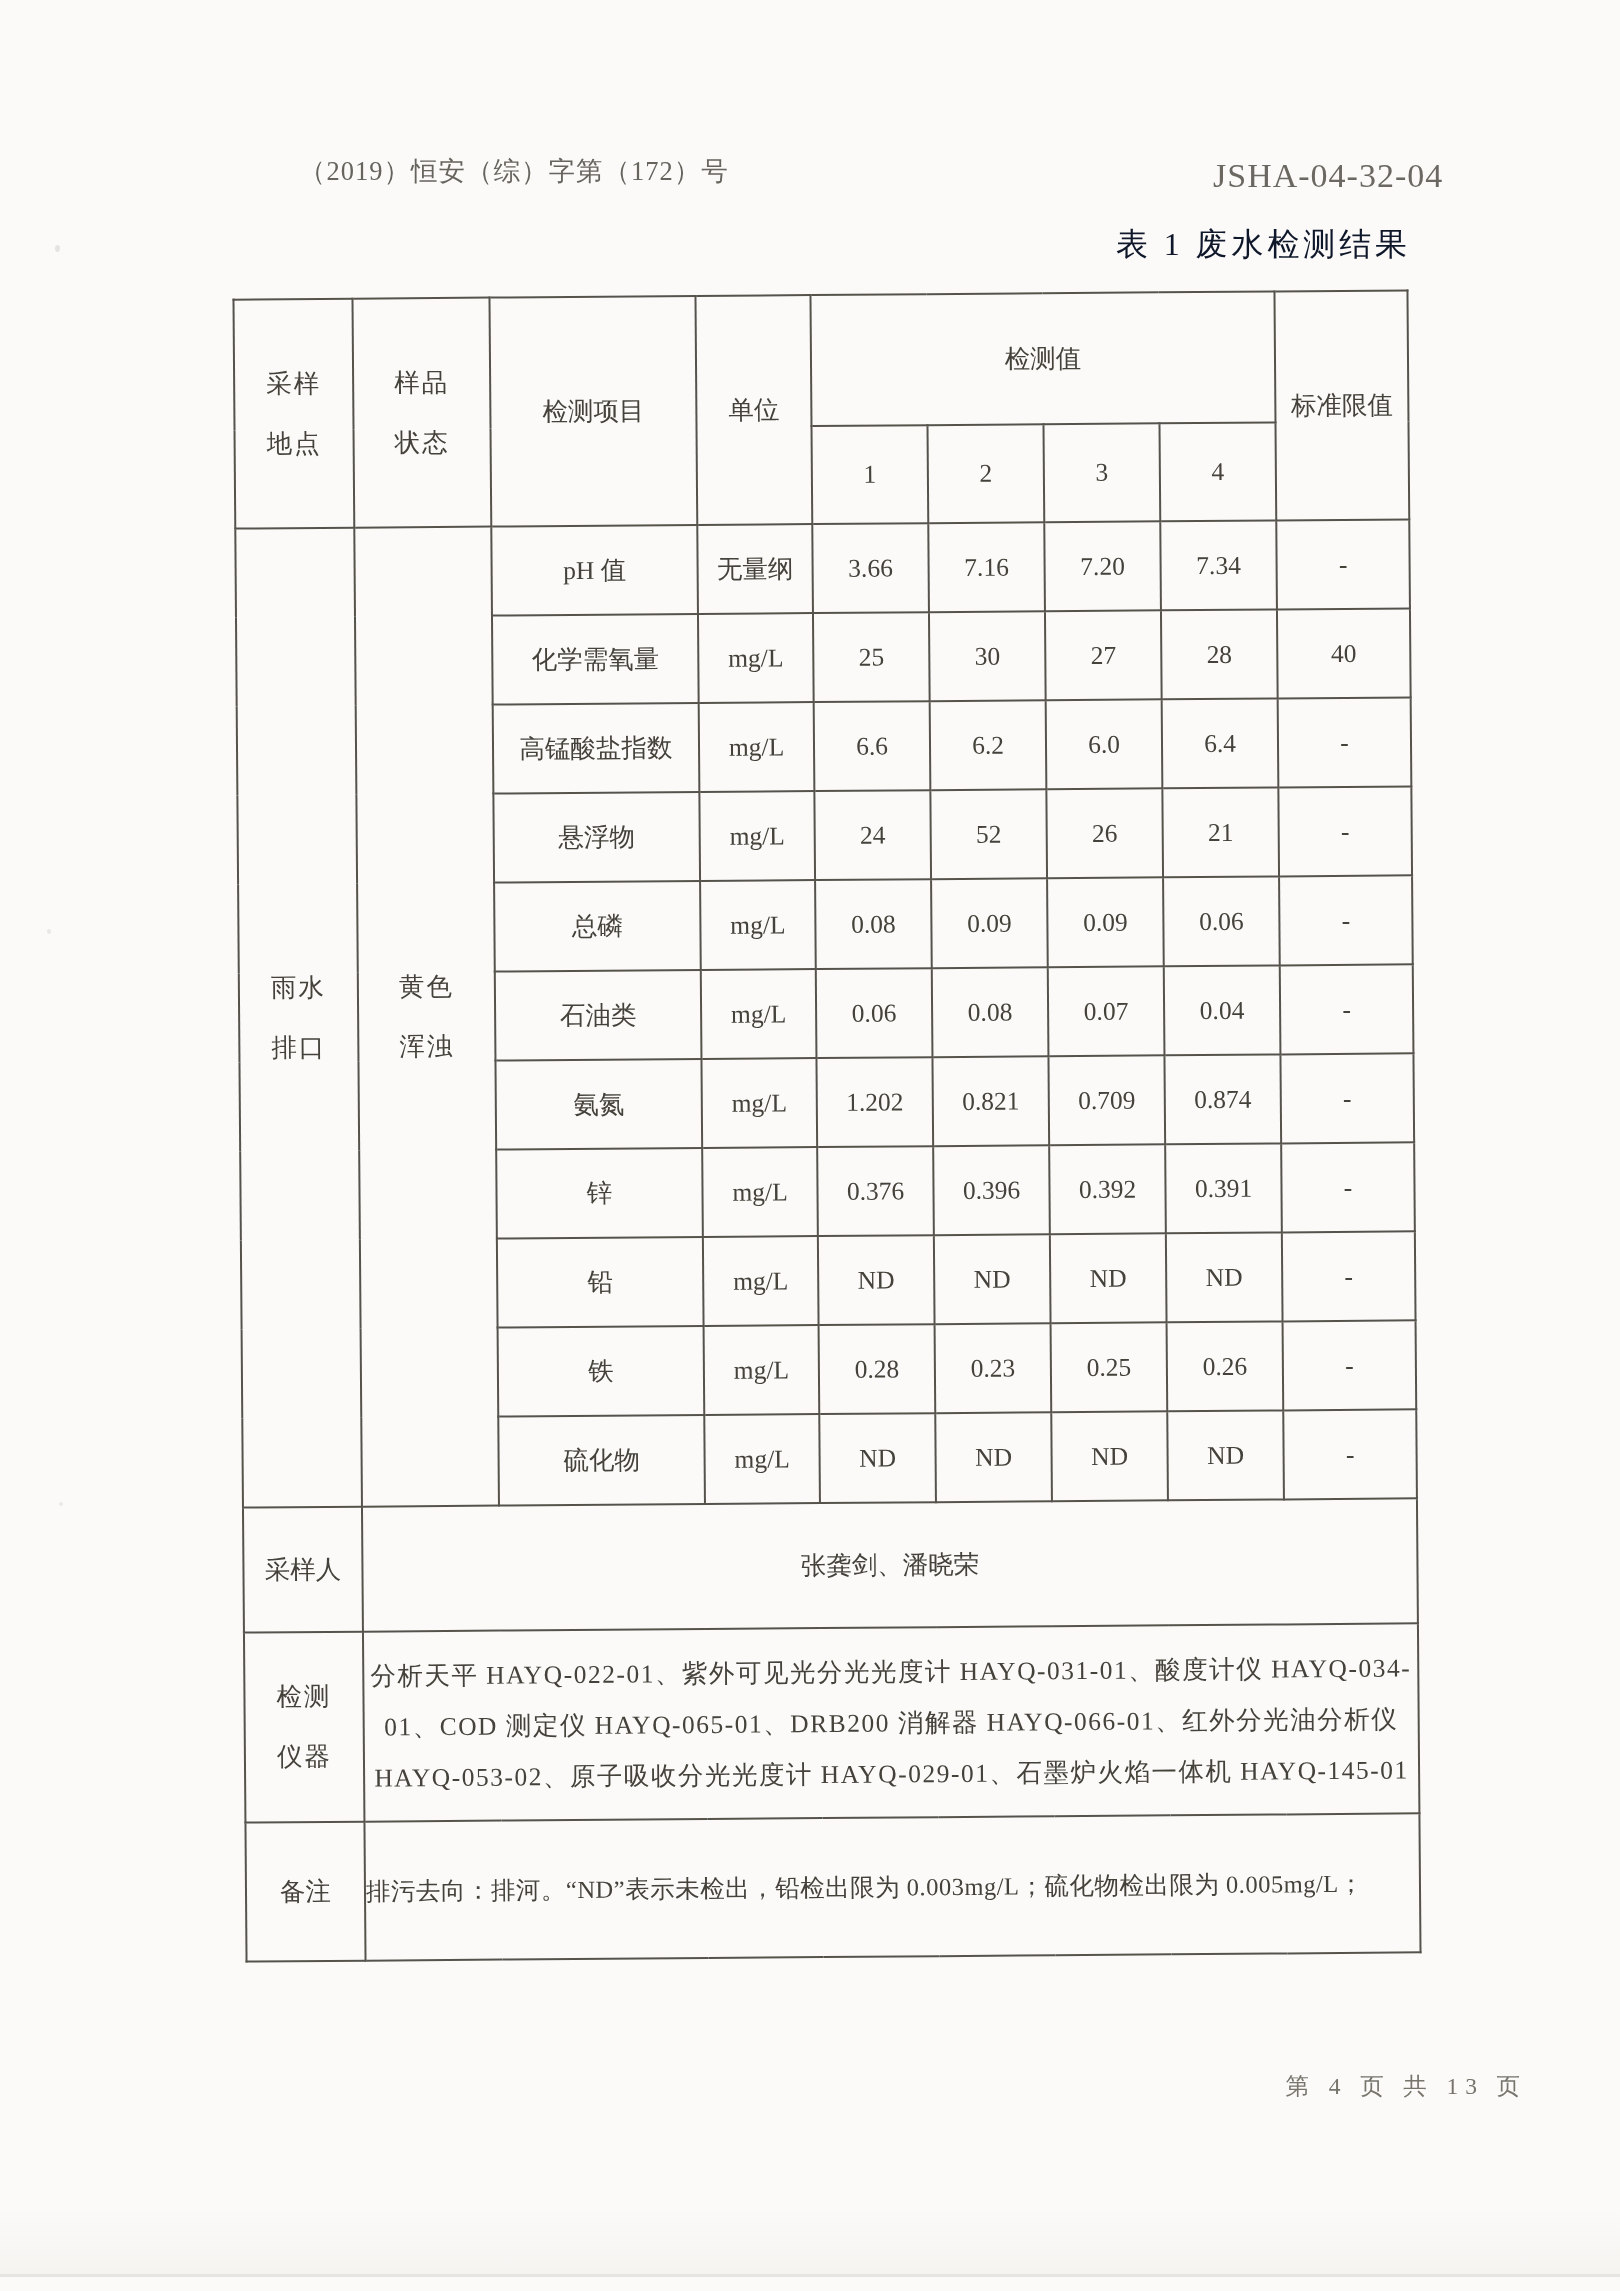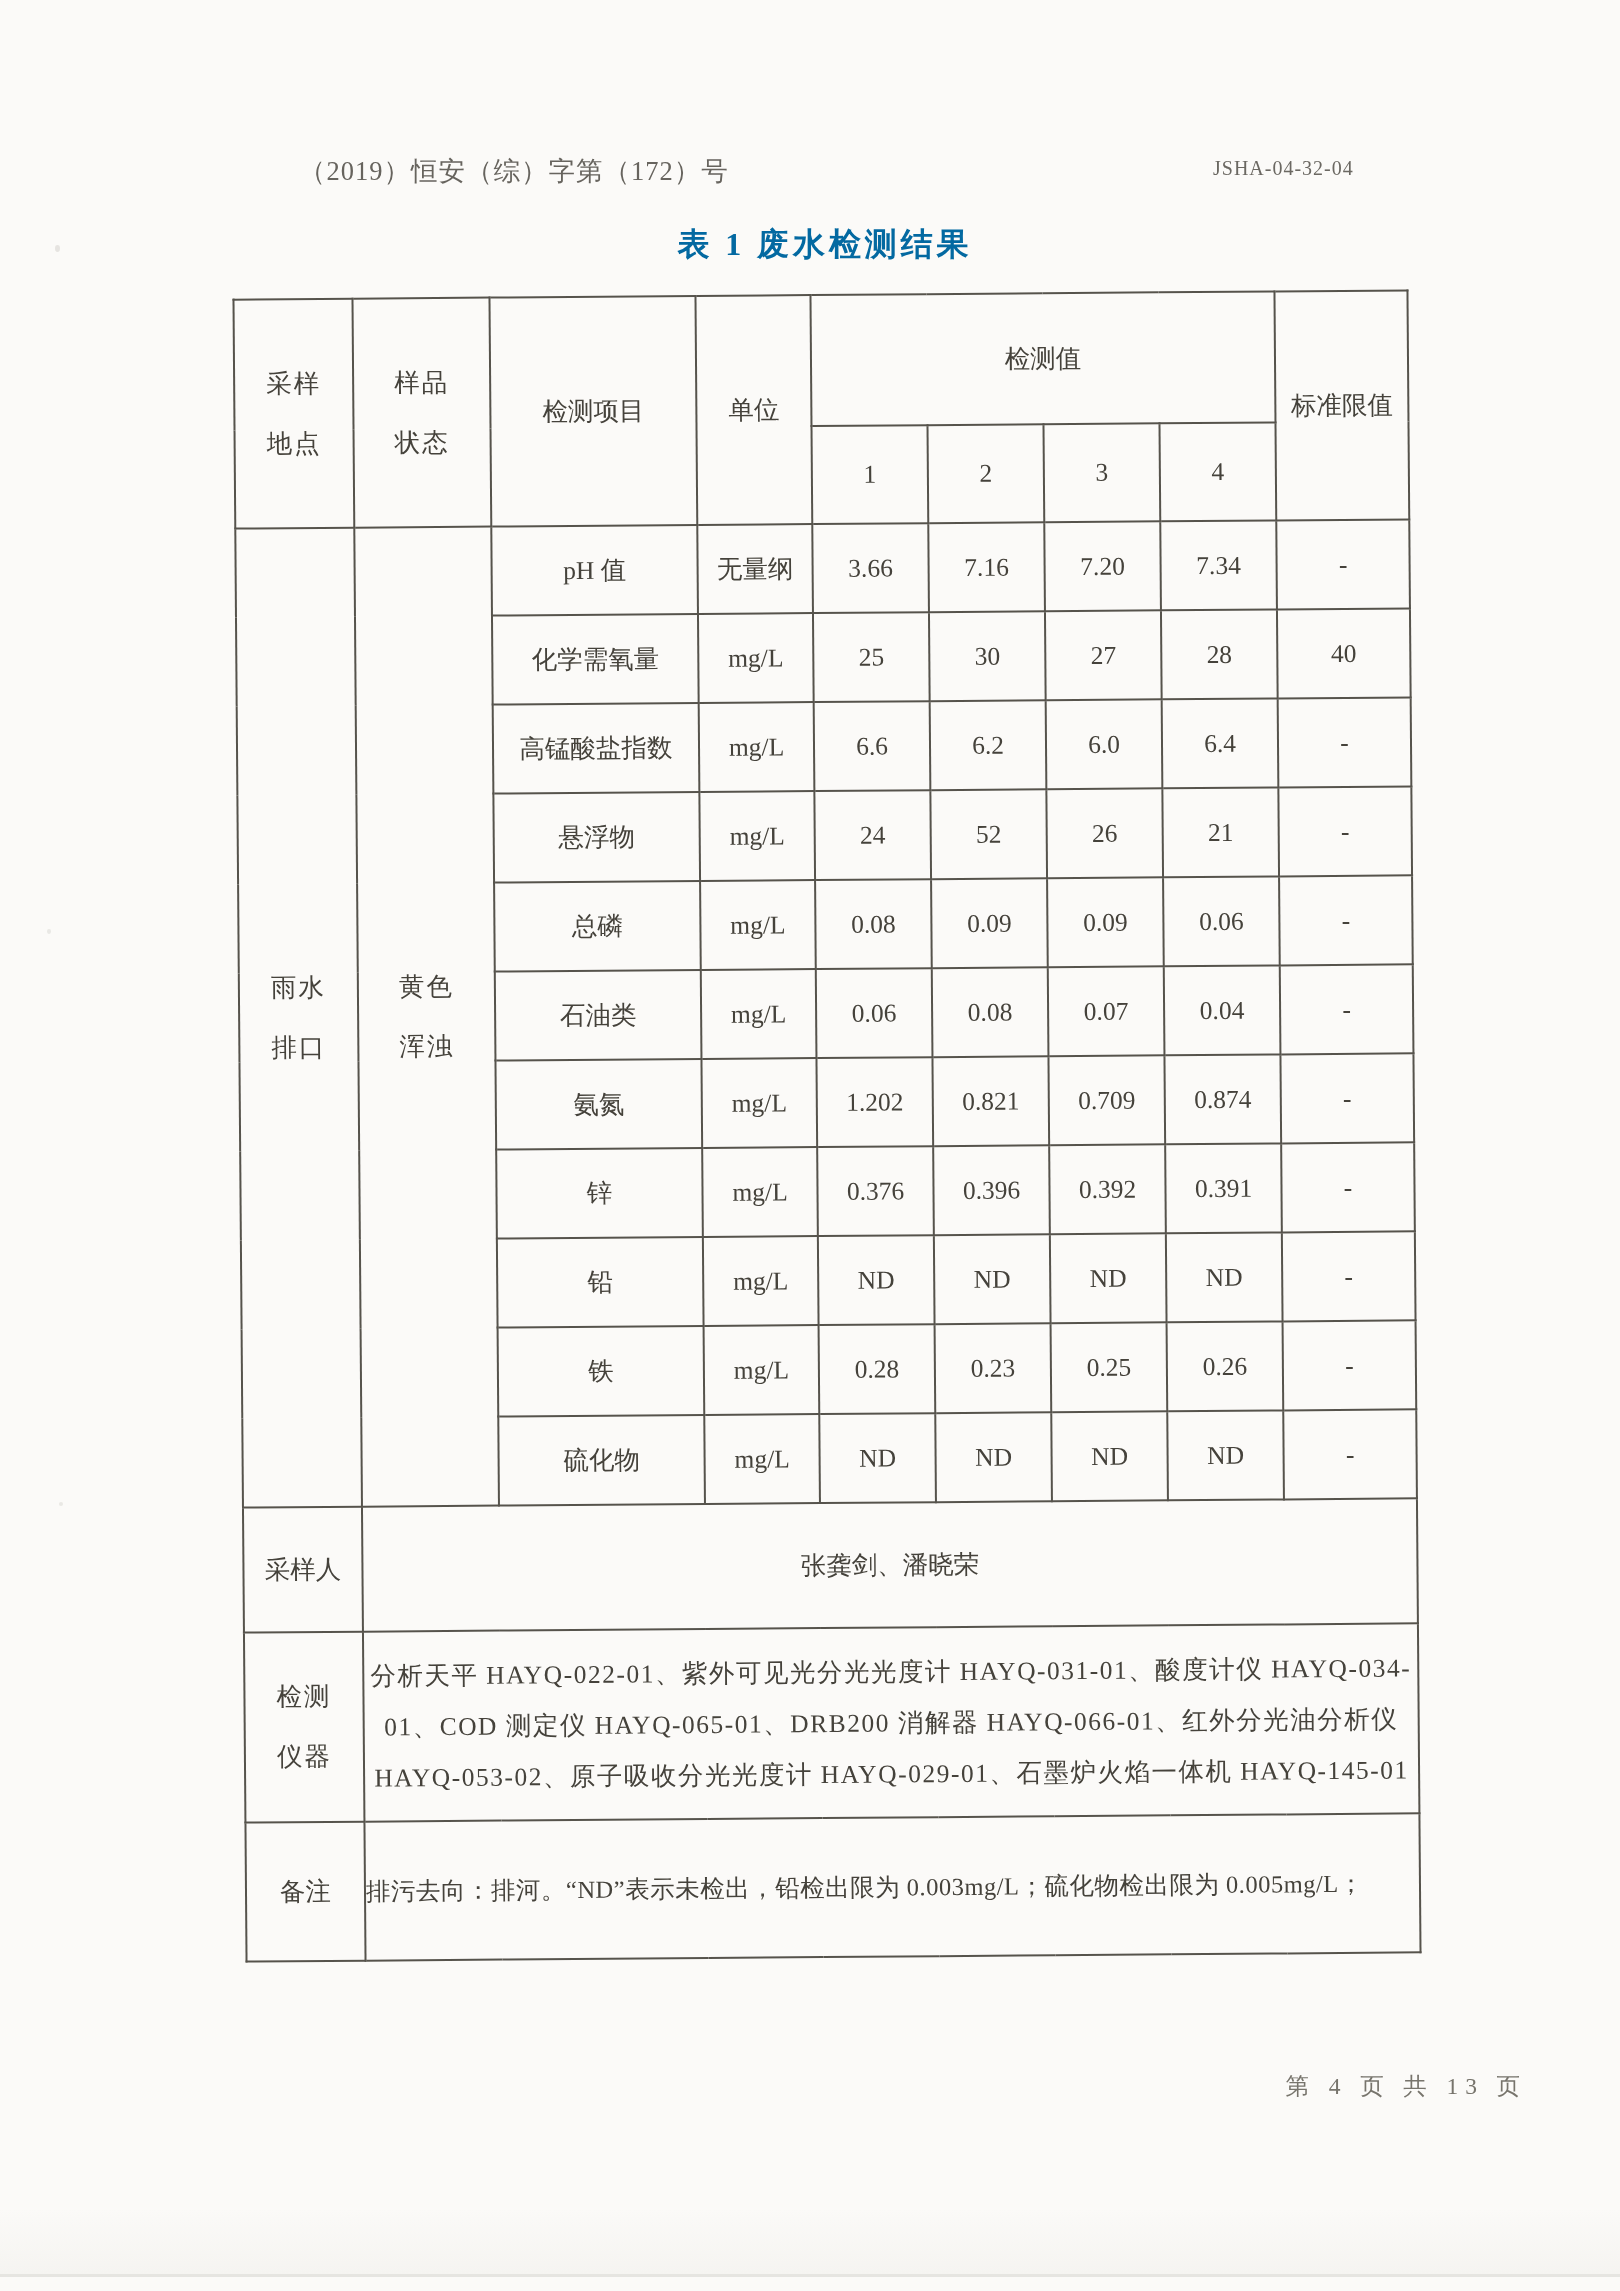--- a/index.html
+++ b/index.html
@@ -13,28 +13,28 @@
   }
   .sheet{position:absolute;inset:0;}
 
   
   .doc-number{
     position:absolute;left:299px;top:153px;
     font-size:26.5px;color:#67645e;letter-spacing:1px;text-align:center;
   }
   .doc-code{
     position:absolute;left:1213px;top:157px;
-    font-size:20px;color:#6b6862;letter-spacing:1px;
+    font-size:34px;color:#6b6862;letter-spacing:1px;
   }
 
   
   .table-title{
     position:absolute;left:239px;top:223px;width:1172px;
-    text-align:center;font-size:32px;font-weight:bold;
-    color:#0369a1;letter-spacing:3.9px;
+    text-align:right;font-size:32px;font-weight:normal;
+    color:#0f172a;letter-spacing:3.9px;
   }
 
   
   .table-wrap{
     position:absolute;left:239px;top:294px;width:1172px;
     transform:rotate(-0.45deg);
     transform-origin:50% 50%;
   }
   table.results{
     border-collapse:collapse;table-layout:fixed;width:1172px;

